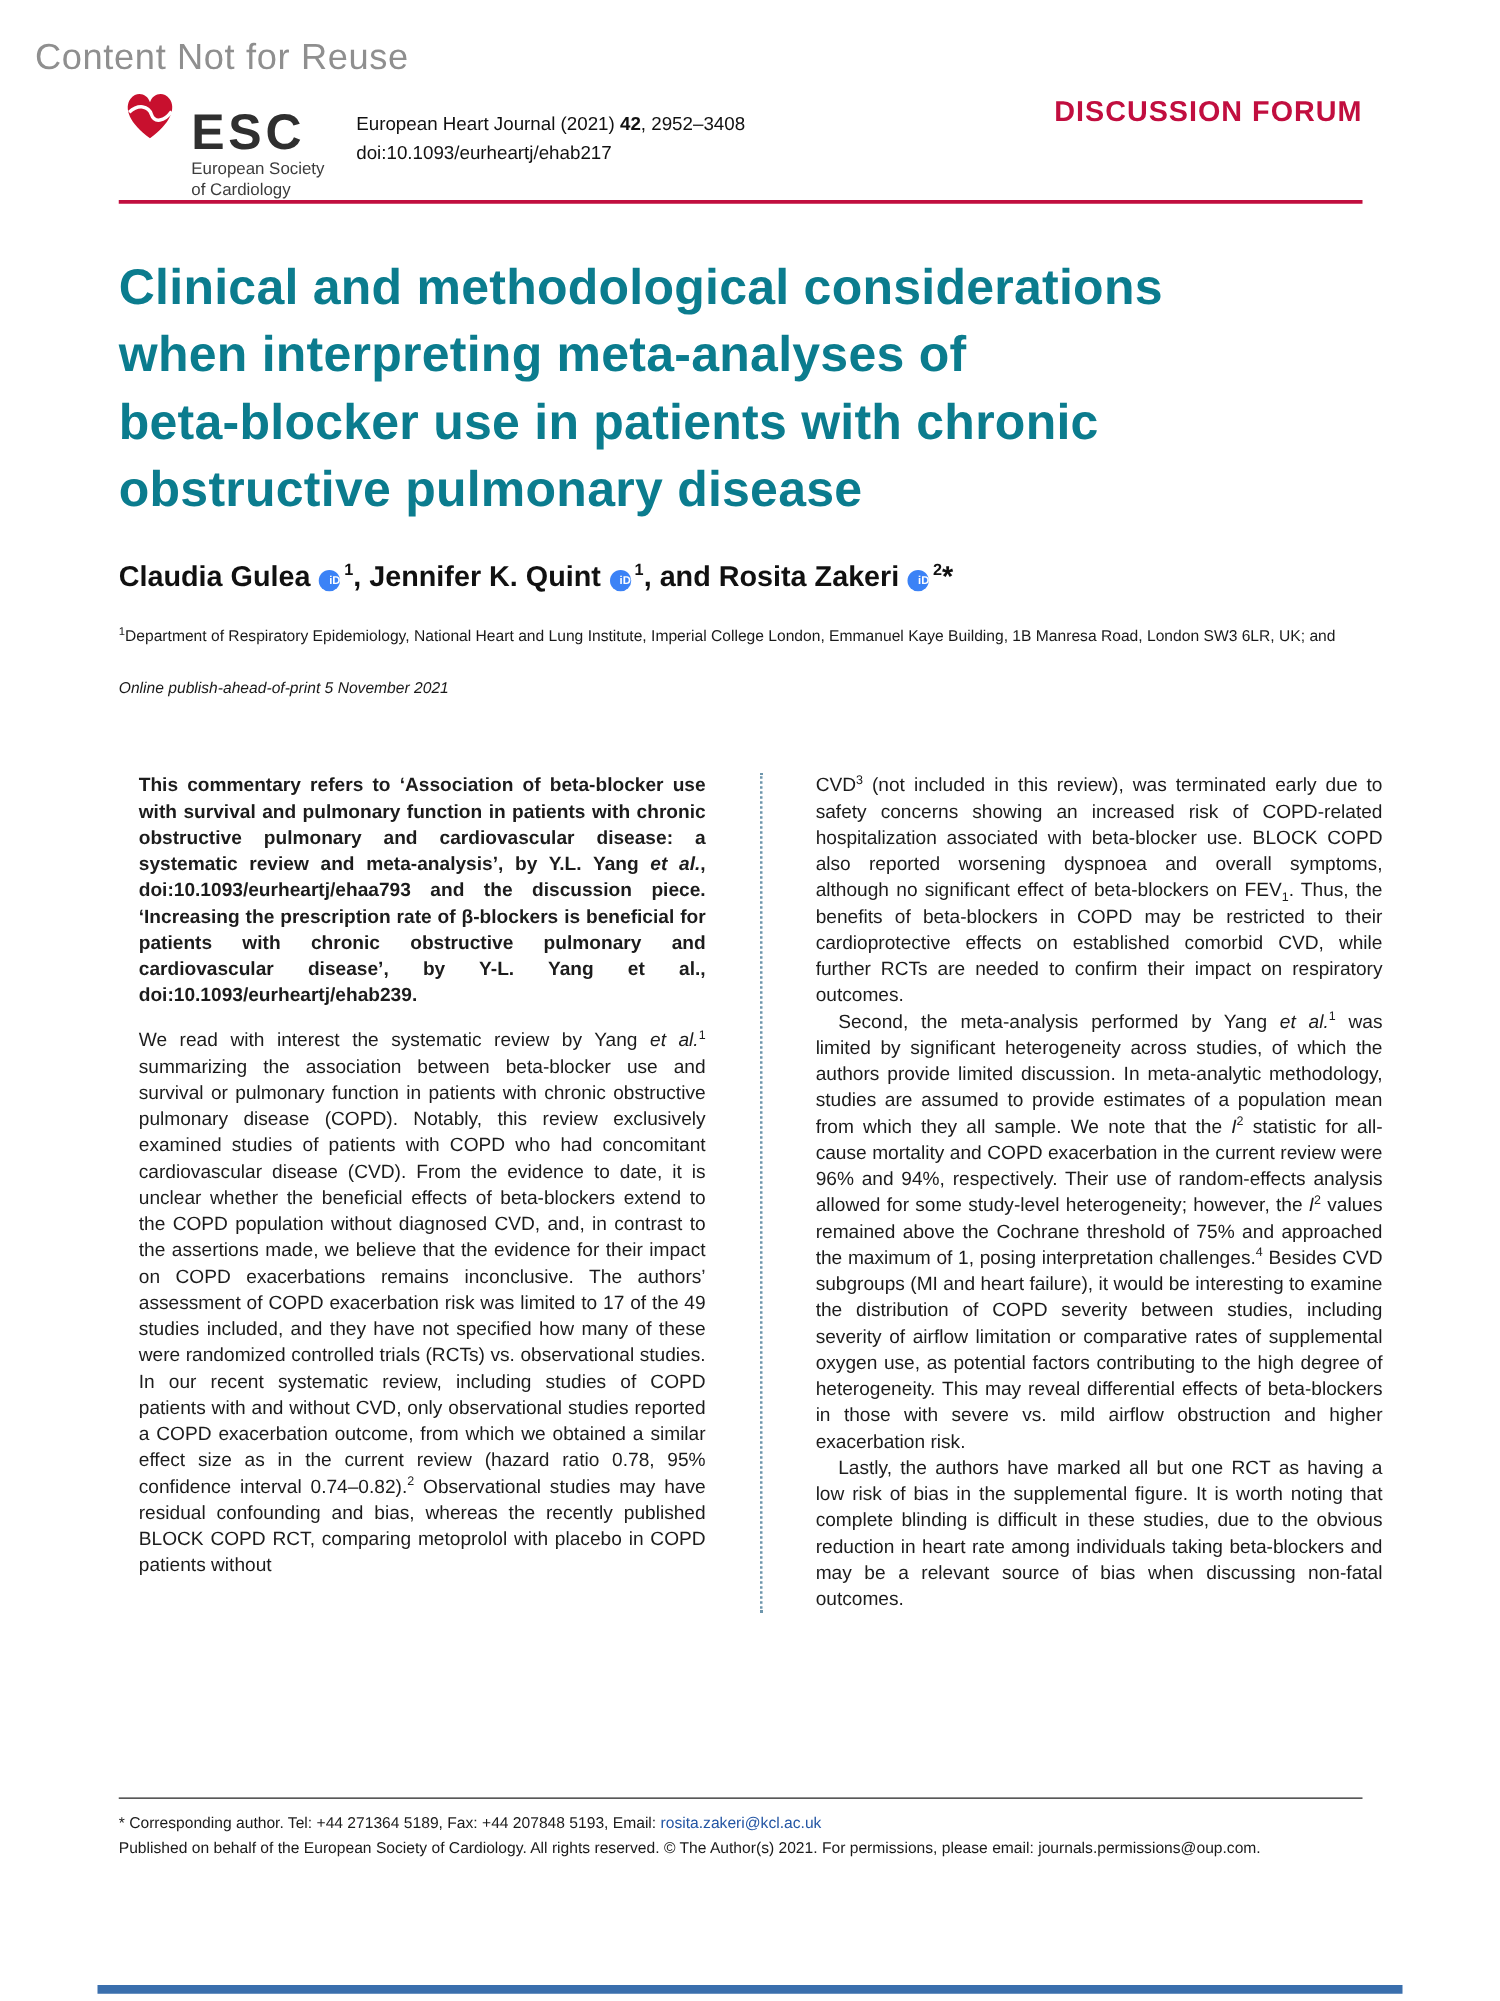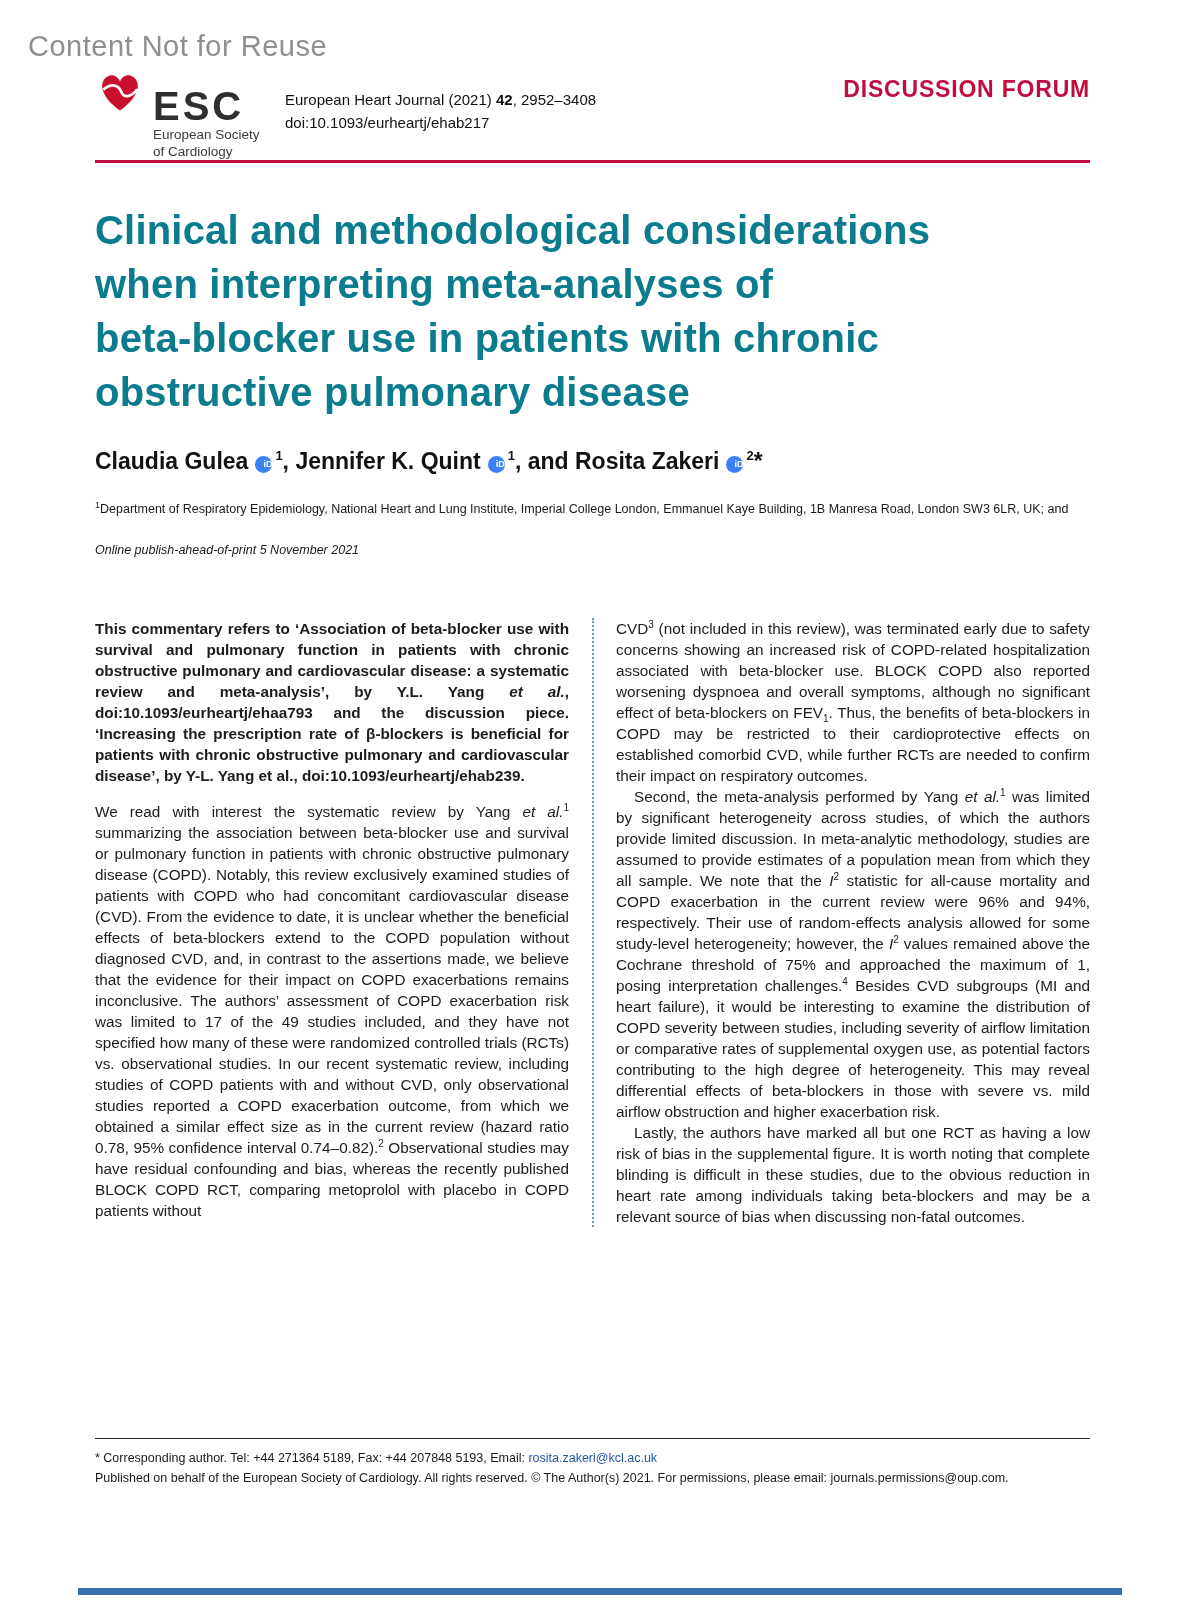--- a/index.html
+++ b/index.html
@@ -40,22 +40,22 @@
   .orcid {
     display: inline-block; width: 17px; height: 17px; border-radius: 50%;
     background: #3b82f6; color: #fff; font-size: 9px; font-weight: bold;
     text-align: right; line-height: 17px; vertical-align: 2px; margin: 0 3px 1px 7px;
   }
   .affiliations { position: absolute; top: 496px; left: 95px; width: 1000px; font-size: 12.5px; line-height: 19px; color: #1a1a1a; }
   .affiliations sup { font-size: 9px; }
   .online-date { position: absolute; top: 543px; left: 95px; font-size: 12.5px; font-style: italic; color: #1a1a1a; }
   
   .body-cols {
-    position: absolute; top: 618px; left: 95px; width: 995px;
-    display: flex; justify-content: space-between; align-items: stretch;
+    position: absolute; top: 618px; left: 111px; width: 995px;
+    display: flex; justify-content: space-between; align-items: stretch; gap: 43px;
   }
   .col { width: 474px; font-size: 15.3px; line-height: 21px; text-align: justify; color: #1c1c1c; }
   .col p { margin: 0; }
   .col p.intro { font-weight: bold; margin-bottom: 15px; }
   .col p.indent { text-indent: 18px; }
   .col sup { font-size: 10px; line-height: 0; }
   .col sub { font-size: 10px; line-height: 0; }
   .col-divider { width: 0; border-left: 2px dotted #6d96ac; align-self: stretch; }
   
   .footer {

